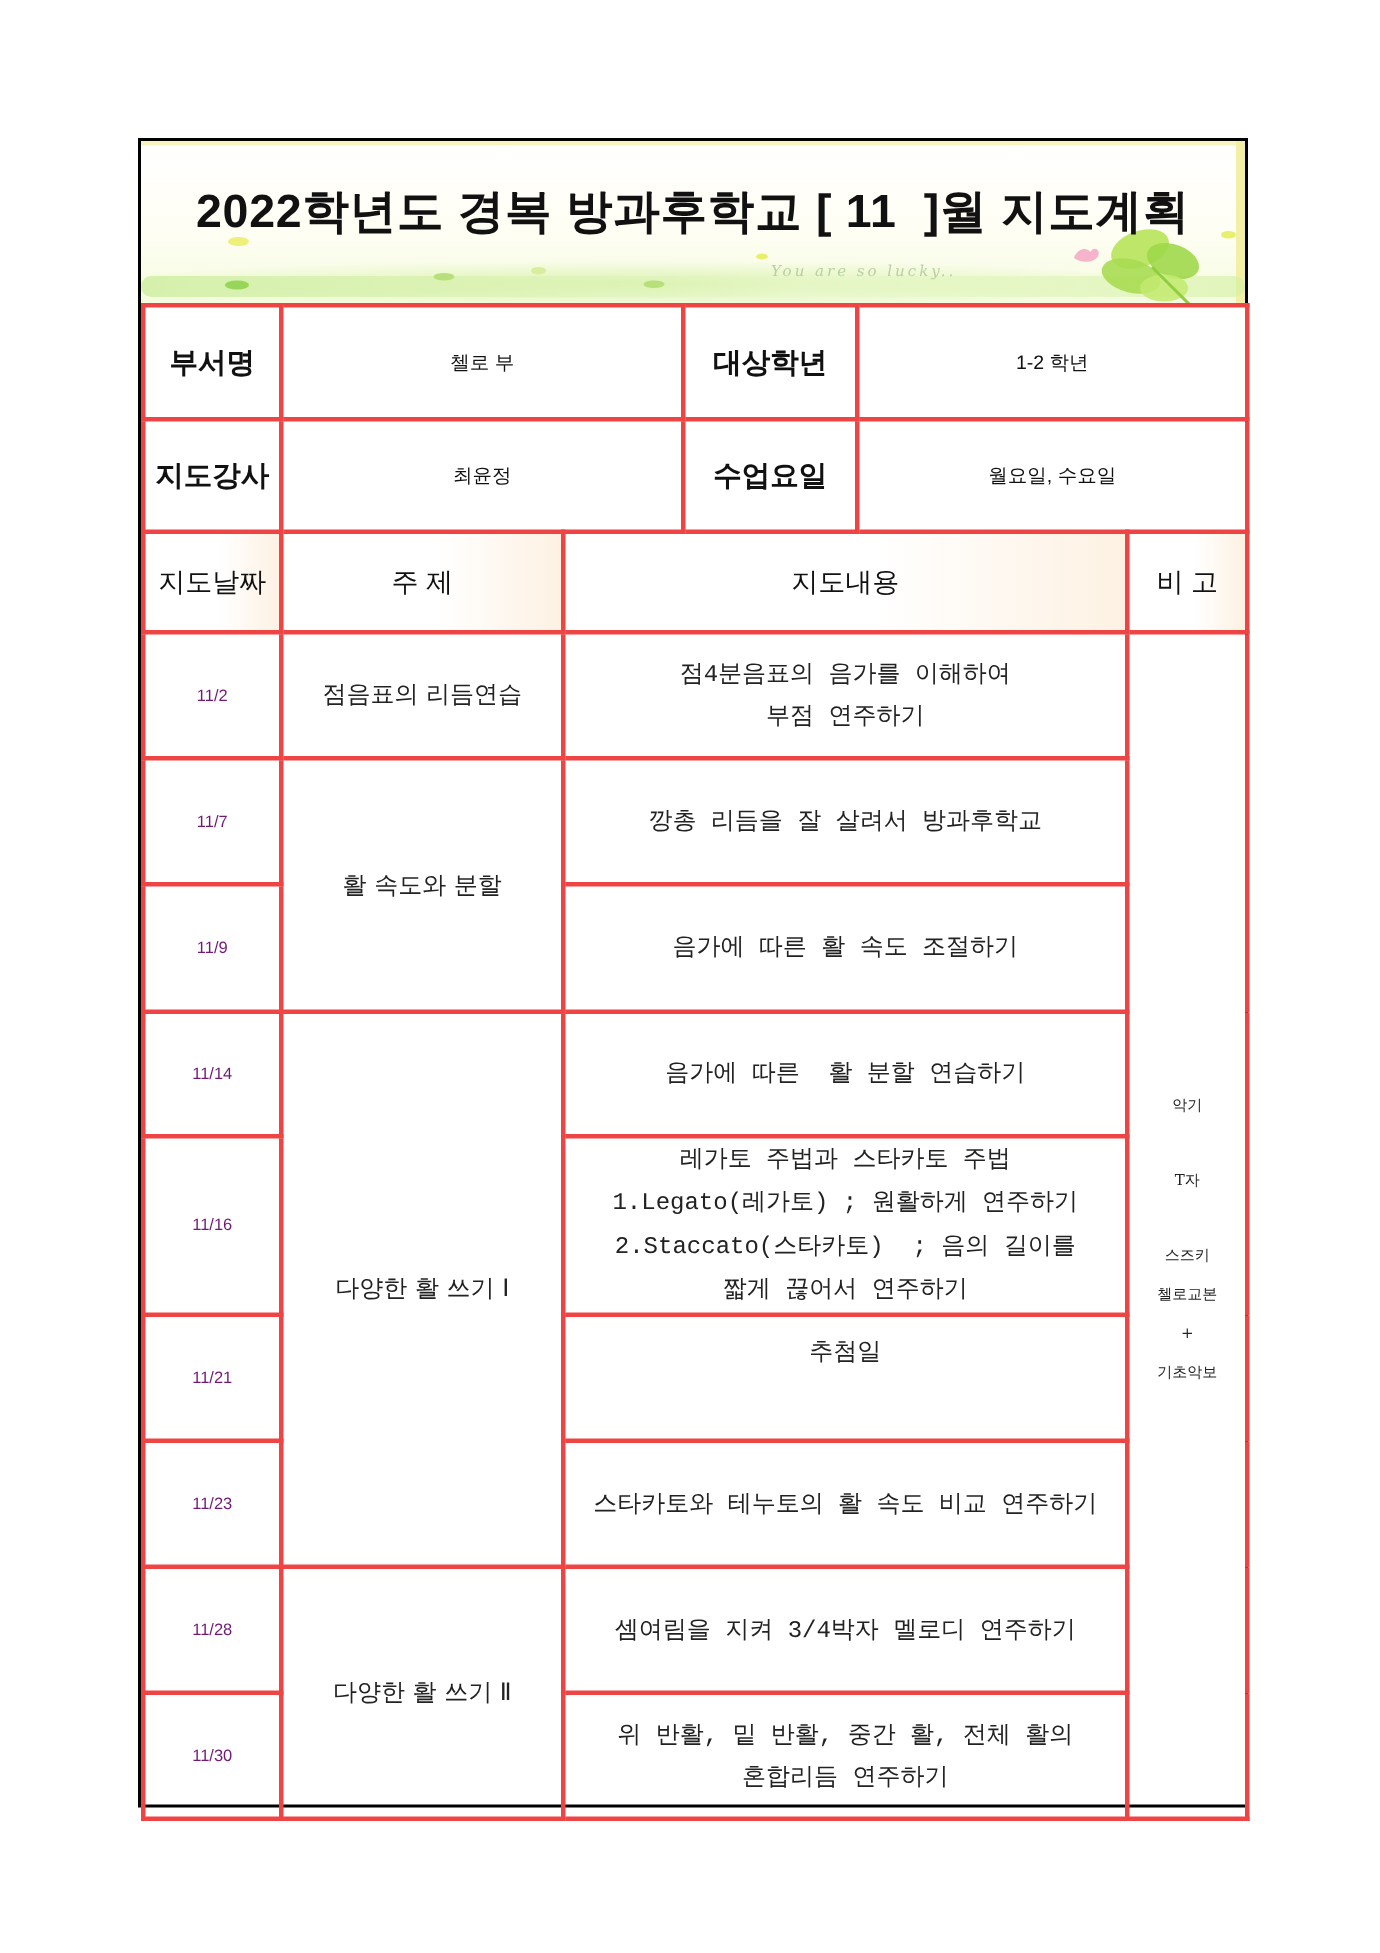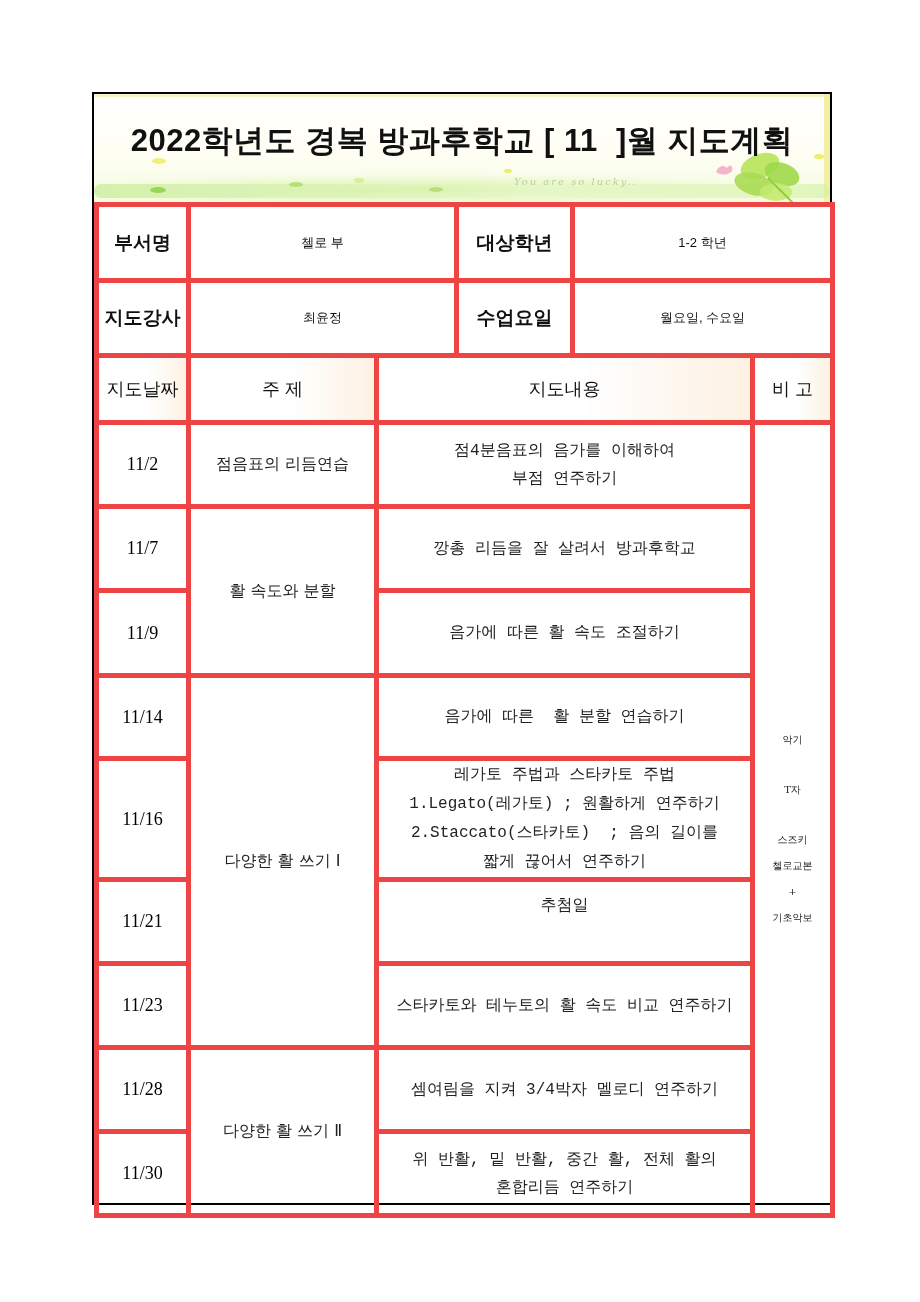--- a/index.html
+++ b/index.html
@@ -14,26 +14,26 @@
     background: radial-gradient(ellipse at center, rgba(200,235,140,0.55) 0%, rgba(220,245,180,0.2) 60%, rgba(255,255,255,0) 75%); }
   .banner .swoosh2 { position:absolute; left:0; top:90px; width:736px; height:14px;
     background: linear-gradient(90deg, rgba(200,235,150,0.7), rgba(230,248,200,0.3) 60%, rgba(210,240,160,0.6)); border-radius:8px; }
   .dot { position:absolute; border-radius:50%; }
   .banner-title { position:absolute; left:0; top:26px; width:736px; text-align:center; font-family:"Liberation Sans", sans-serif;
     font-size:31px; font-weight:700; letter-spacing:0.5px; color:#111; }
   .lucky { position:absolute; left:420px; top:82px; font-family:"DejaVu Serif", serif; font-style:italic; font-size:10px; color:#b9cfa0; letter-spacing:2px; }
   .clover { position:absolute; left:600px; top:50px; width:110px; height:60px; }
 
   table.plan { position:absolute; left:0; top:108px; border-collapse:collapse; table-layout:fixed; width:736px; }
-  table.plan td { border:5px solid #ef4444; text-align:center; vertical-align:middle; padding:0; box-sizing:border-box; }
+  table.plan td { border:3px solid #ef4444; text-align:center; vertical-align:middle; padding:0; box-sizing:border-box; }
   .lbl { font-weight:700; font-size:19px; font-family:"Liberation Sans", sans-serif; }
   .val { font-size:13px; font-family:"Liberation Sans", sans-serif; }
   .hdr { font-weight:400; font-size:18px; font-family:"Liberation Sans", sans-serif;
     background: linear-gradient(90deg, #ffffff 0%, #ffffff 55%, #fdf1e2 100%); }
-  .date { font-size:18px; font-family:Liberation Serif, serif; color:#000000; }
+  .date { font-size:11px; font-family:Liberation Sans, sans-serif; color:#701a75; }
   .topic { font-size:16px; font-family:"DejaVu Sans", sans-serif; color:#222; }
   .content { font-size:16px; font-family:Liberation Mono, monospace; color:#222; line-height:28px;margin-left:18px; }
   .content.tight { line-height:29px; }
   .content.top { vertical-align:top !important; padding-top:10px !important; }
   .notes { font-family:"DejaVu Serif", serif; font-size:10px; color:#222; line-height:26px; }
   .notes .gap { height:24px; }
   .line { display:block; }
 </style>
 </head>
 <body>

